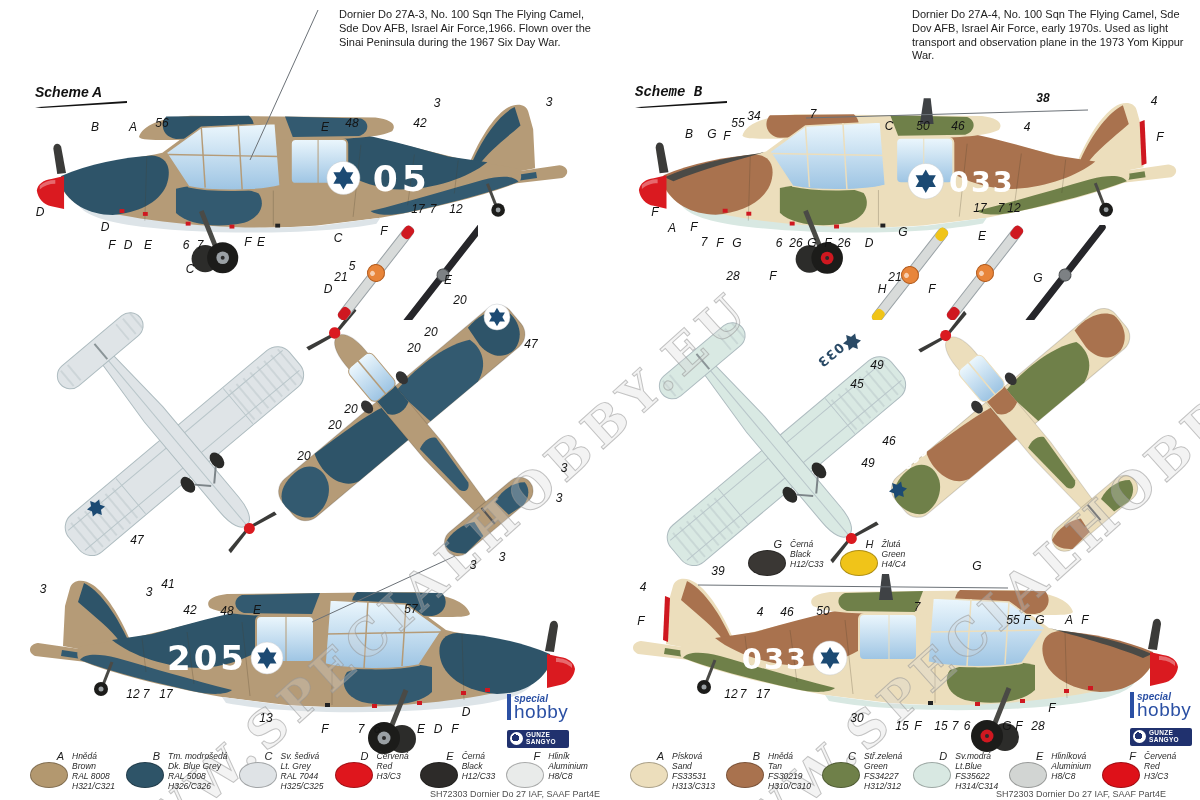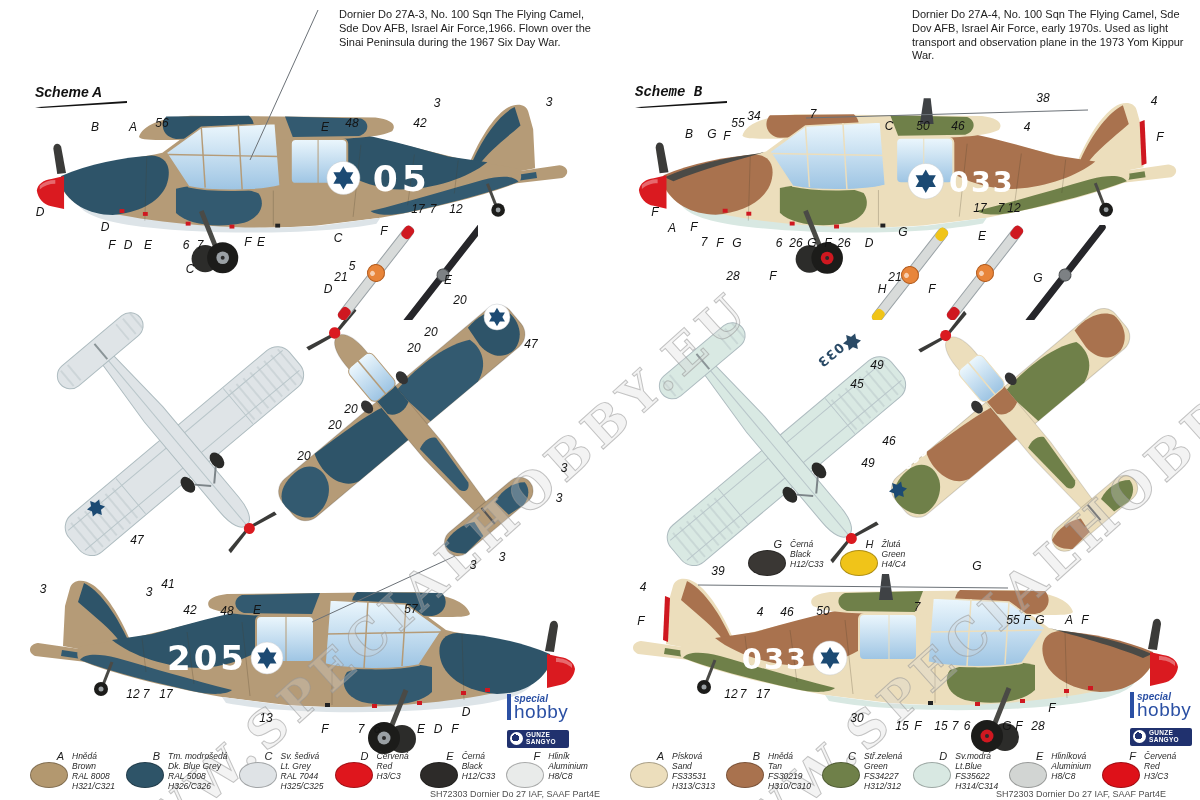--- a/index.html
+++ b/index.html
@@ -526,21 +526,21 @@
       <span class="callout" style="left: 689px; top: 134px;">B</span>
       <span class="callout" style="left: 712px; top: 134px;">G</span>
       <span class="callout" style="left: 727px; top: 136px;">F</span>
       <span class="callout" style="left: 738px; top: 123px;">55</span>
       <span class="callout" style="left: 754px; top: 116px;">34</span>
       <span class="callout" style="left: 813px; top: 114px;">7</span>
       <span class="callout" style="left: 889px; top: 126px;">C</span>
       <span class="callout" style="left: 923px; top: 126px;">50</span>
       <span class="callout" style="left: 958px; top: 126px;">46</span>
       <span class="callout" style="left: 1027px; top: 127px;">4</span>
-      <span class="callout" style="left: 1043px; top: 98px;">38</span>
+      <span class="callout" style="left: 1043px; top: 98px; font-weight: bold;">38</span>
       <span class="callout" style="left: 1154px; top: 101px;">4</span>
       <span class="callout" style="left: 1160px; top: 137px;">F</span>
       <span class="callout" style="left: 655px; top: 212px;">F</span>
       <span class="callout" style="left: 672px; top: 228px;">A</span>
       <span class="callout" style="left: 694px; top: 227px;">F</span>
       <span class="callout" style="left: 704px; top: 242px;">7</span>
       <span class="callout" style="left: 720px; top: 243px;">F</span>
       <span class="callout" style="left: 737px; top: 243px;">G</span>
       <span class="callout" style="left: 779px; top: 243px;">6</span>
       <span class="callout" style="left: 796px; top: 243px;">26</span>

